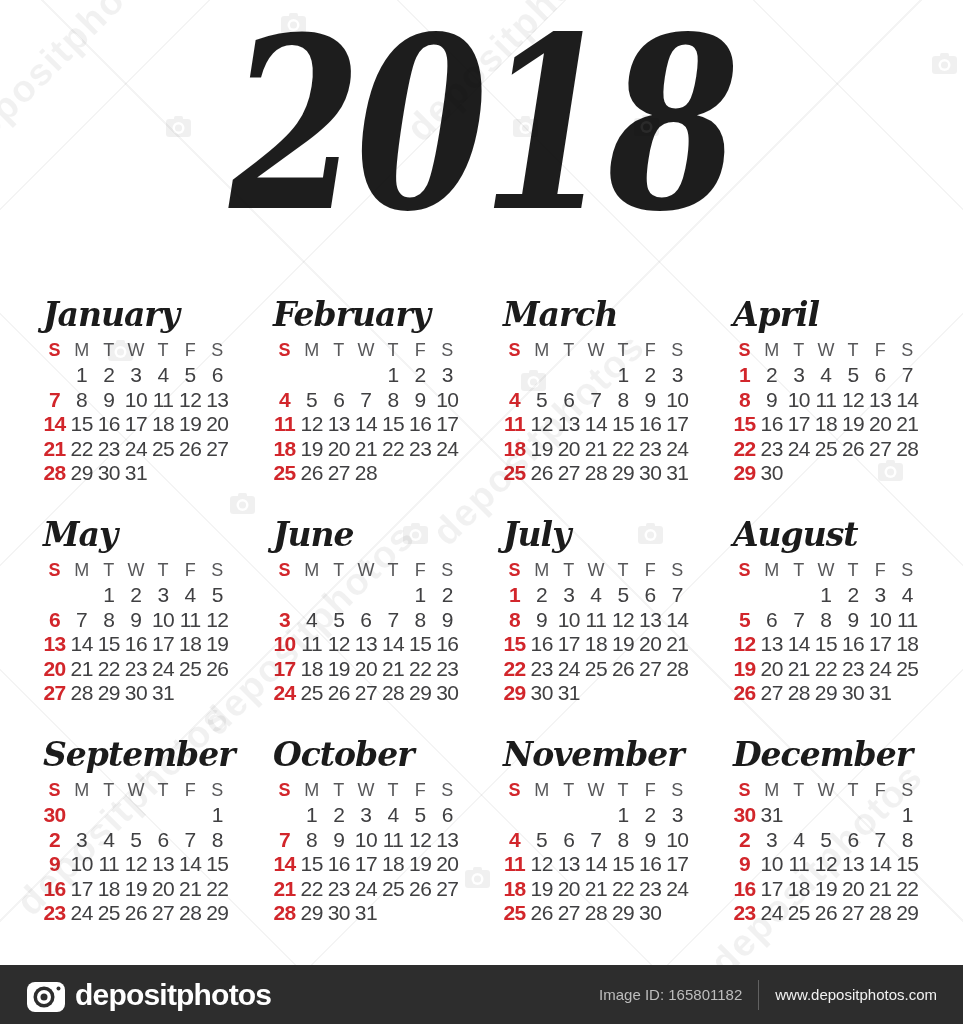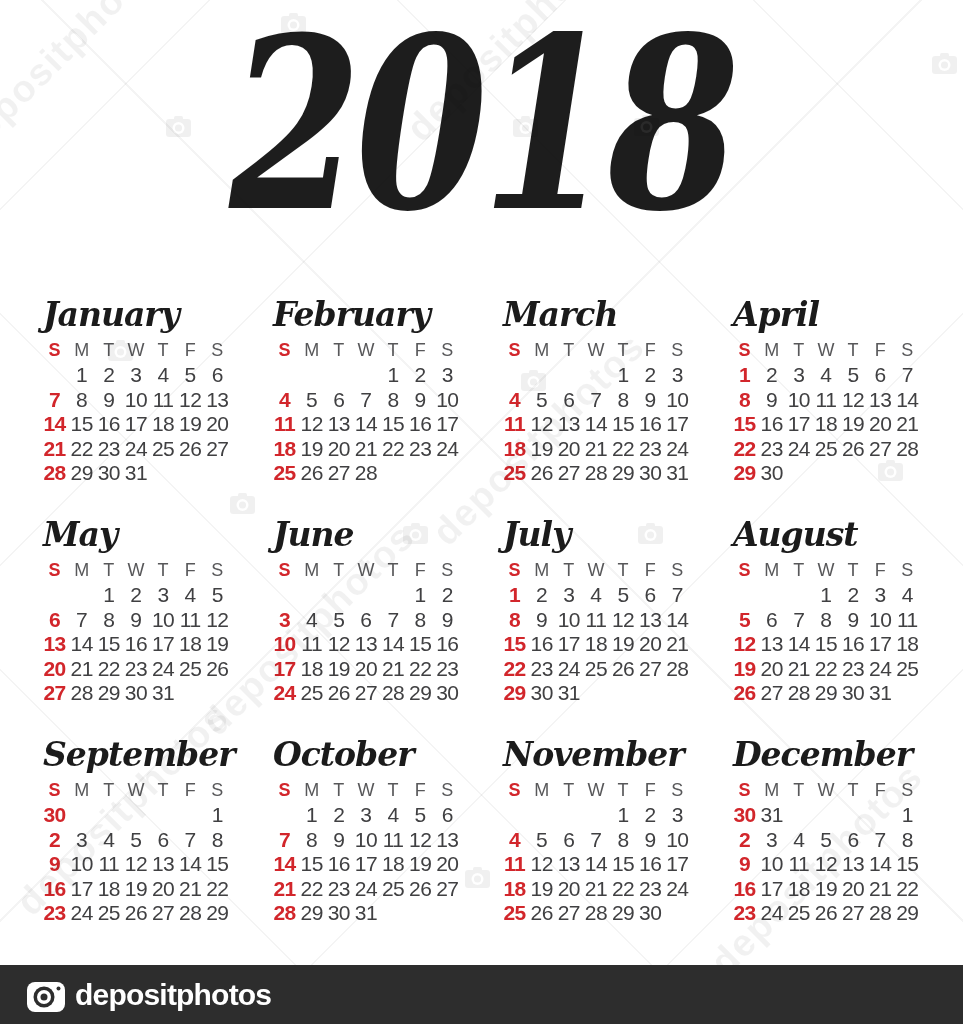--- a/index.html
+++ b/index.html
@@ -870,15 +870,20 @@
         <svg width="40" height="36" viewBox="0 0 40 36" aria-hidden="true">
           <rect x="1" y="5" width="38" height="30" rx="8" fill="#ffffff"></rect>
           <circle cx="18" cy="20" r="10.5" fill="#2d2d2d"></circle>
           <circle cx="18" cy="20" r="7" fill="#ffffff"></circle>
           <circle cx="18" cy="20" r="3.5" fill="#2d2d2d"></circle>
           <circle cx="32.5" cy="11.5" r="2" fill="#2d2d2d"></circle>
         </svg>
       </span>
       <span class="brand-text">depositphotos</span>
     </div>
+    <div class="footer-right">
+      <span class="image-id">Image ID: 165801182</span>
+      <span class="divider"></span>
+      <span class="site-url">www.depositphotos.com</span>
+    </div>
   </div>
 
 </div>
 
 </body></html>

